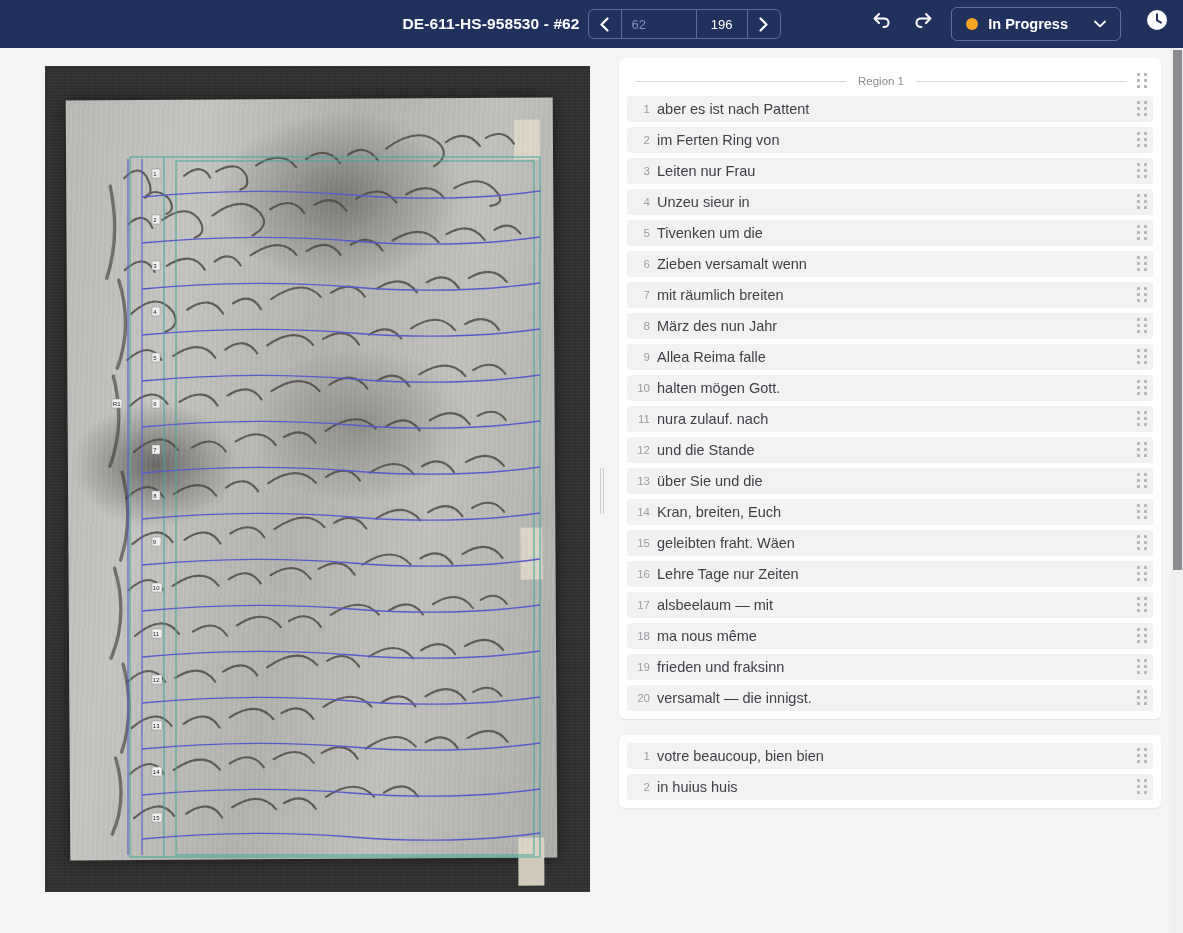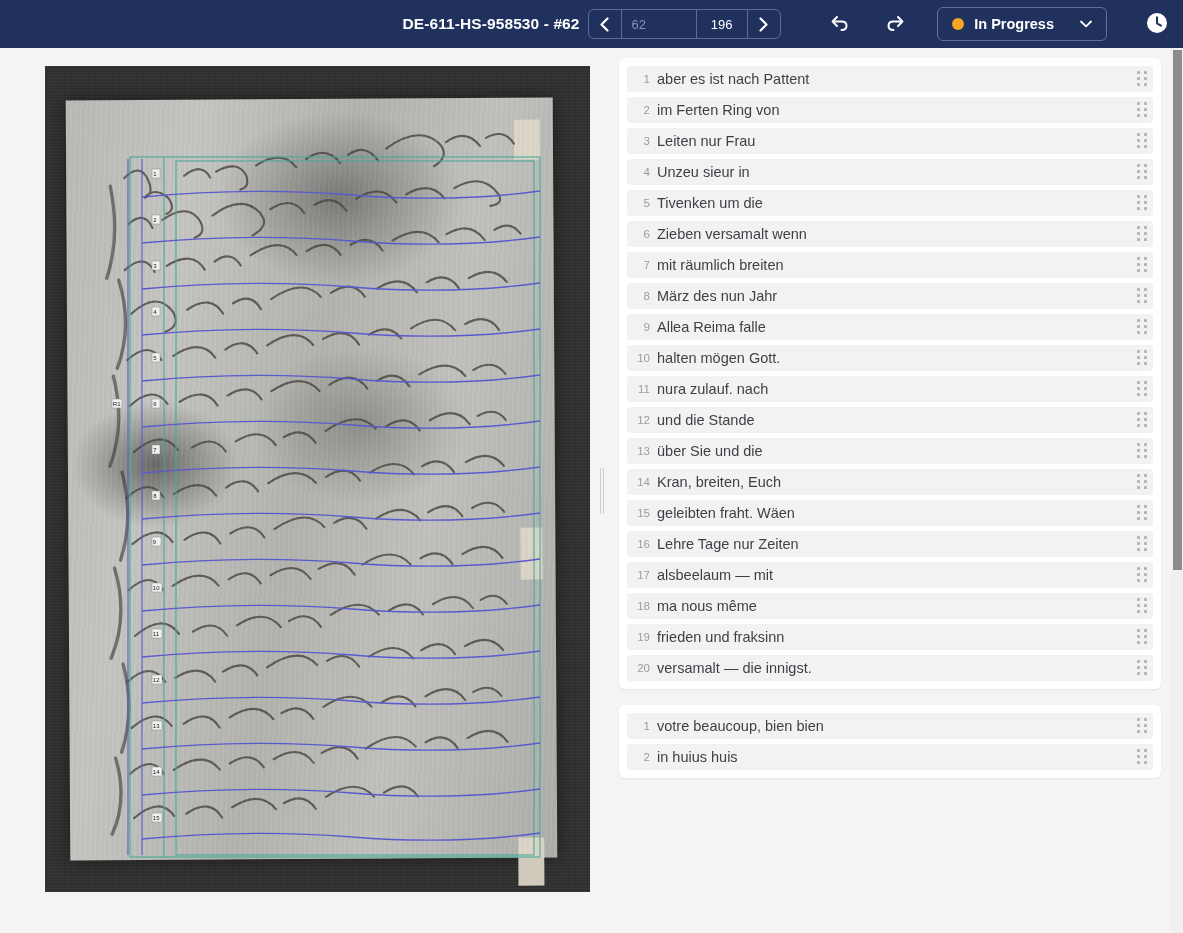--- a/index.html
+++ b/index.html
@@ -53,21 +53,21 @@
   .pager-input::placeholder { color: #8591b4; }
   .pager-total {
     width: 50px; height: 28px;
     display: flex; align-items: center; justify-content: center;
     font-size: 13px; font-weight: 400; color: #ffffff;
   }
 
   
   .topbar-right {
     position: absolute; right: 12px;
-    display: flex; align-items: center; gap: 28px;
+    display: flex; gap: 14px;
   }
   .icon-btn {
     width: 28px; height: 28px;
     display: flex; align-items: center; justify-content: center;
     cursor: pointer; background: transparent; border: none;
   }
   .status-pill {
     display: flex; align-items: center; gap: 10px;
     height: 34px; padding: 0 14px;
     border: 1px solid #5f709c; border-radius: 6px;
@@ -389,20 +389,33 @@
     </div>
   </div>
 
   <div class="splitter">
     <div class="splitter-grip"></div>
   </div>
 
   <div class="text-panel">
 
     <div class="region-card">
+      <div class="region-head">
+        <div class="region-rule"></div>
+        <div class="region-title">Region 1</div>
+        <div class="region-rule"></div>
+        <div class="dots">
+            <i></i>
+            <i></i>
+            <i></i>
+            <i></i>
+            <i></i>
+            <i></i>
+          </div>
+      </div>
 
       <div class="line-row">
           <div class="line-no">1</div>
           <div class="line-text">aber es ist nach Pattent</div>
           <div class="dots">
             <i></i>
             <i></i>
             <i></i>
             <i></i>
             <i></i>

